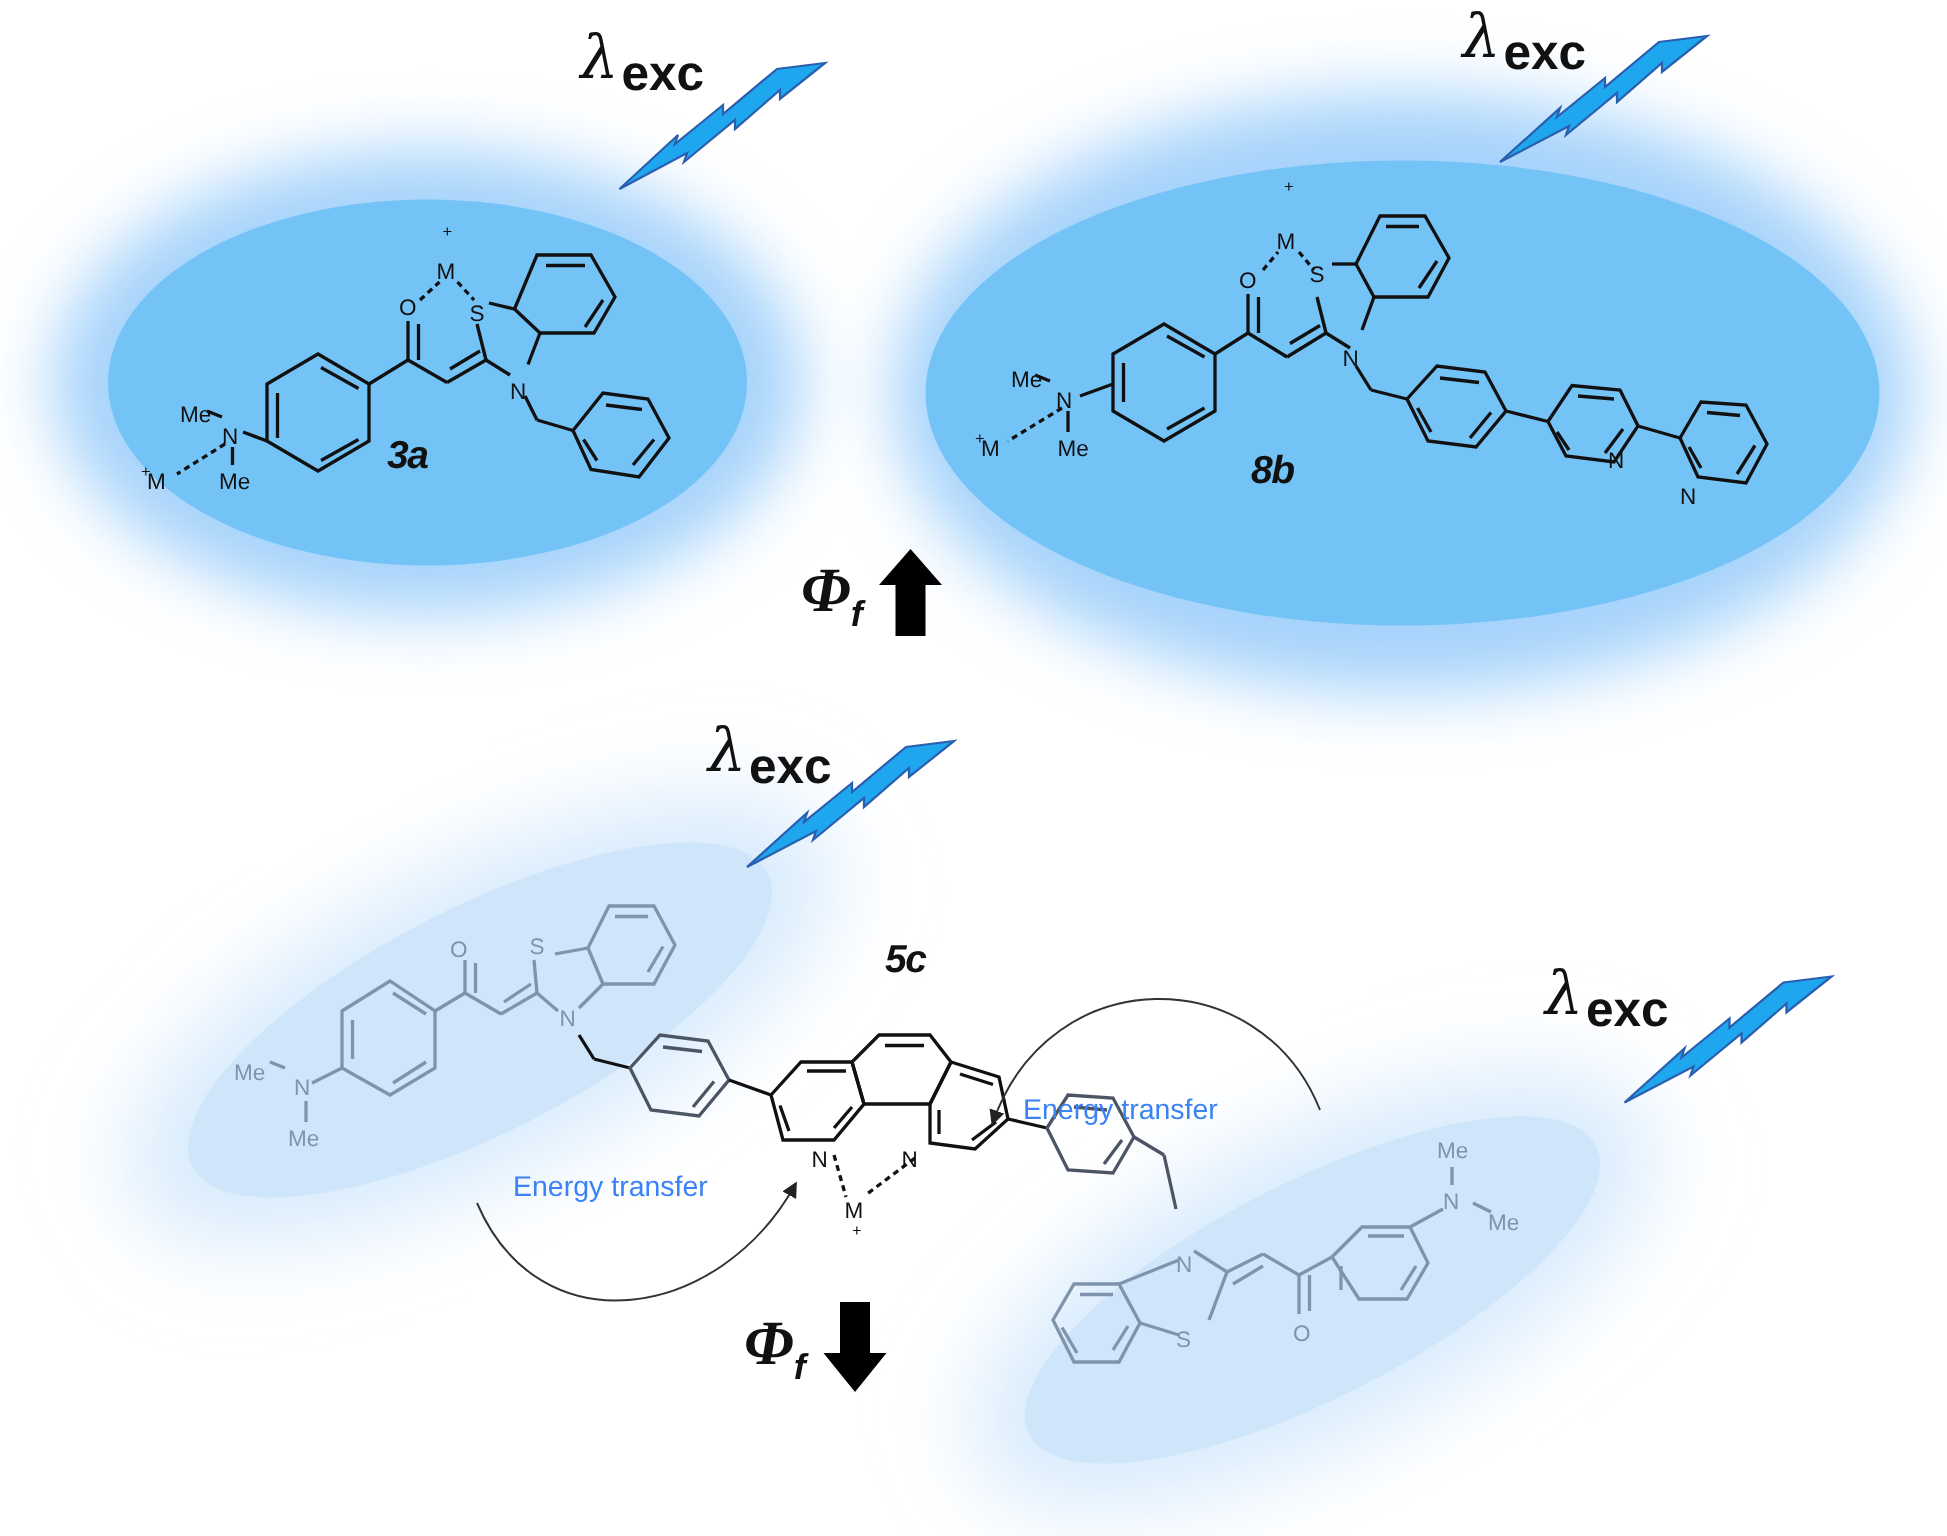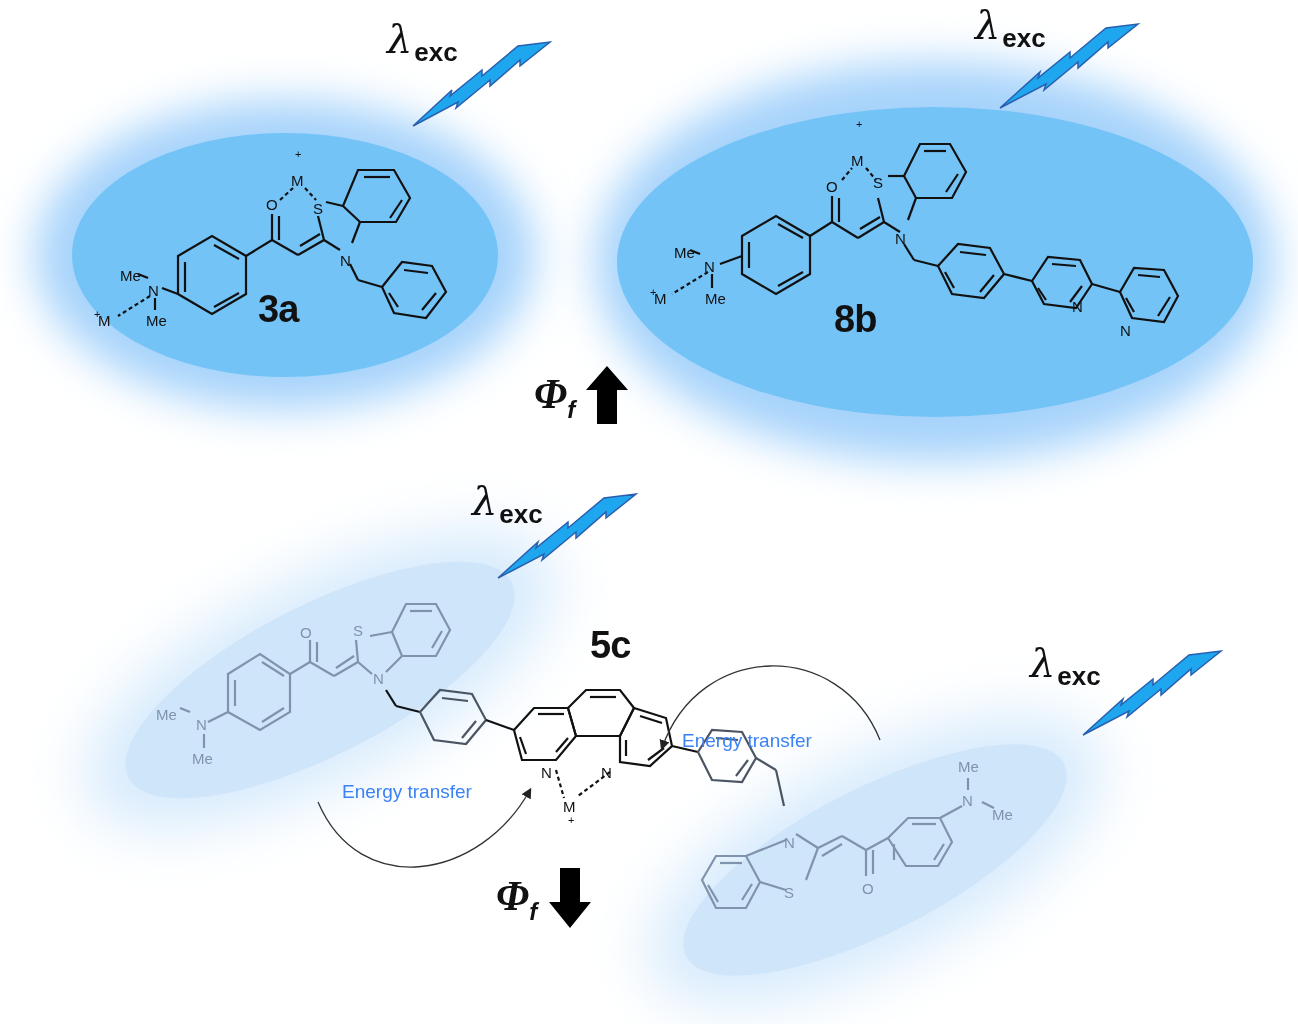--- a/index.html
+++ b/index.html
@@ -1,21 +1,21 @@
 <!DOCTYPE html>
 <html><head>
 <meta charset="utf-8">
 <style>
   html, body { margin: 0; padding: 0; background: #ffffff; }
   body { width: 1298px; height: 1024px; position: relative; overflow: hidden; font-family: "Liberation Sans", sans-serif; }
   #stage { position: absolute; left: 0; top: 0; width: 1298px; height: 1024px; }
   .lbl { position: absolute; font-family: "Liberation Sans", sans-serif; color: #111; white-space: nowrap; }
-  .cmpd { font-weight: bold; font-size: 38px; letter-spacing: -1px; }
+  .cmpd { font-weight: bold; font-size: 26px; letter-spacing: -1px; font-style: italic; }
   .lam { font-family: "DejaVu Serif", serif; font-style: italic; font-size: 40px; }
-  .exc { font-weight: bold; font-size: 26px; position: relative; top: 8px; margin-left: 2px; }
+  .exc { font-weight: bold; font-size: 33px; position: relative; top: 8px; margin-left: 2px; }
   .phi { font-family: "Liberation Serif", serif; font-style: italic; font-weight: bold; font-size: 42px; }
   .phisub { font-family: "Liberation Sans", sans-serif; font-style: italic; font-weight: bold; font-size: 24px; position: relative; top: 10px; }
   .et { font-size: 19px; color: #3b82f6; }
   svg text { font-family: "Liberation Sans", sans-serif; }
 </style>
 </head>
 <body>
 
 <div id="stage">
 

